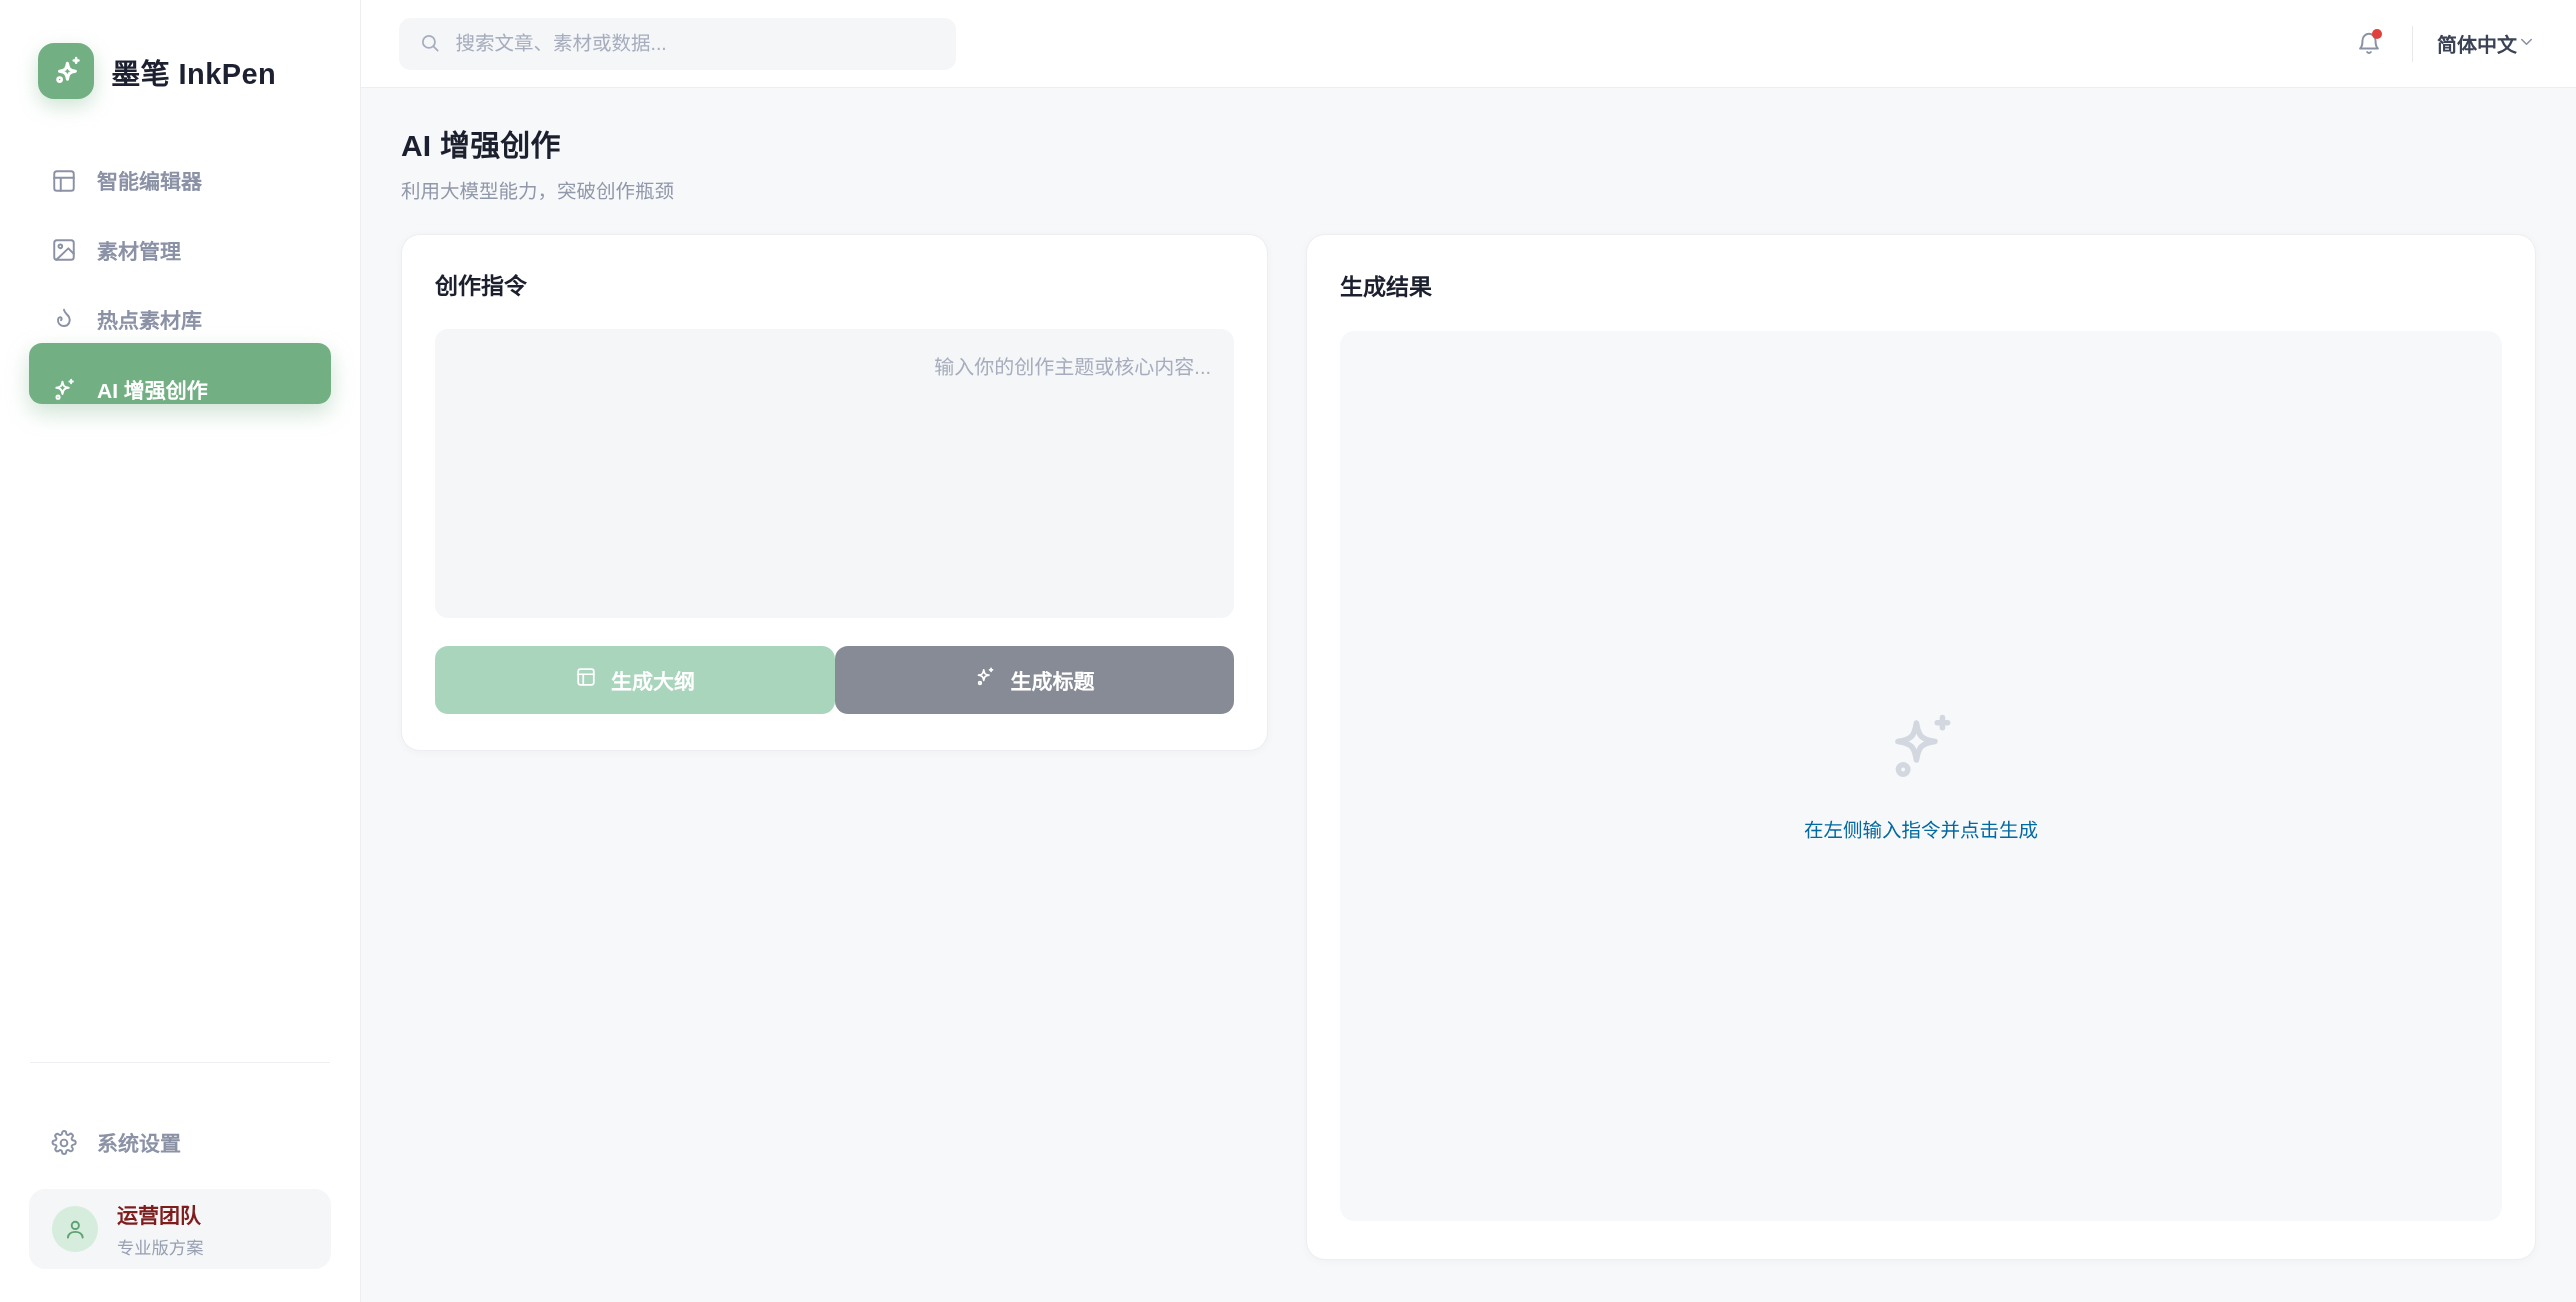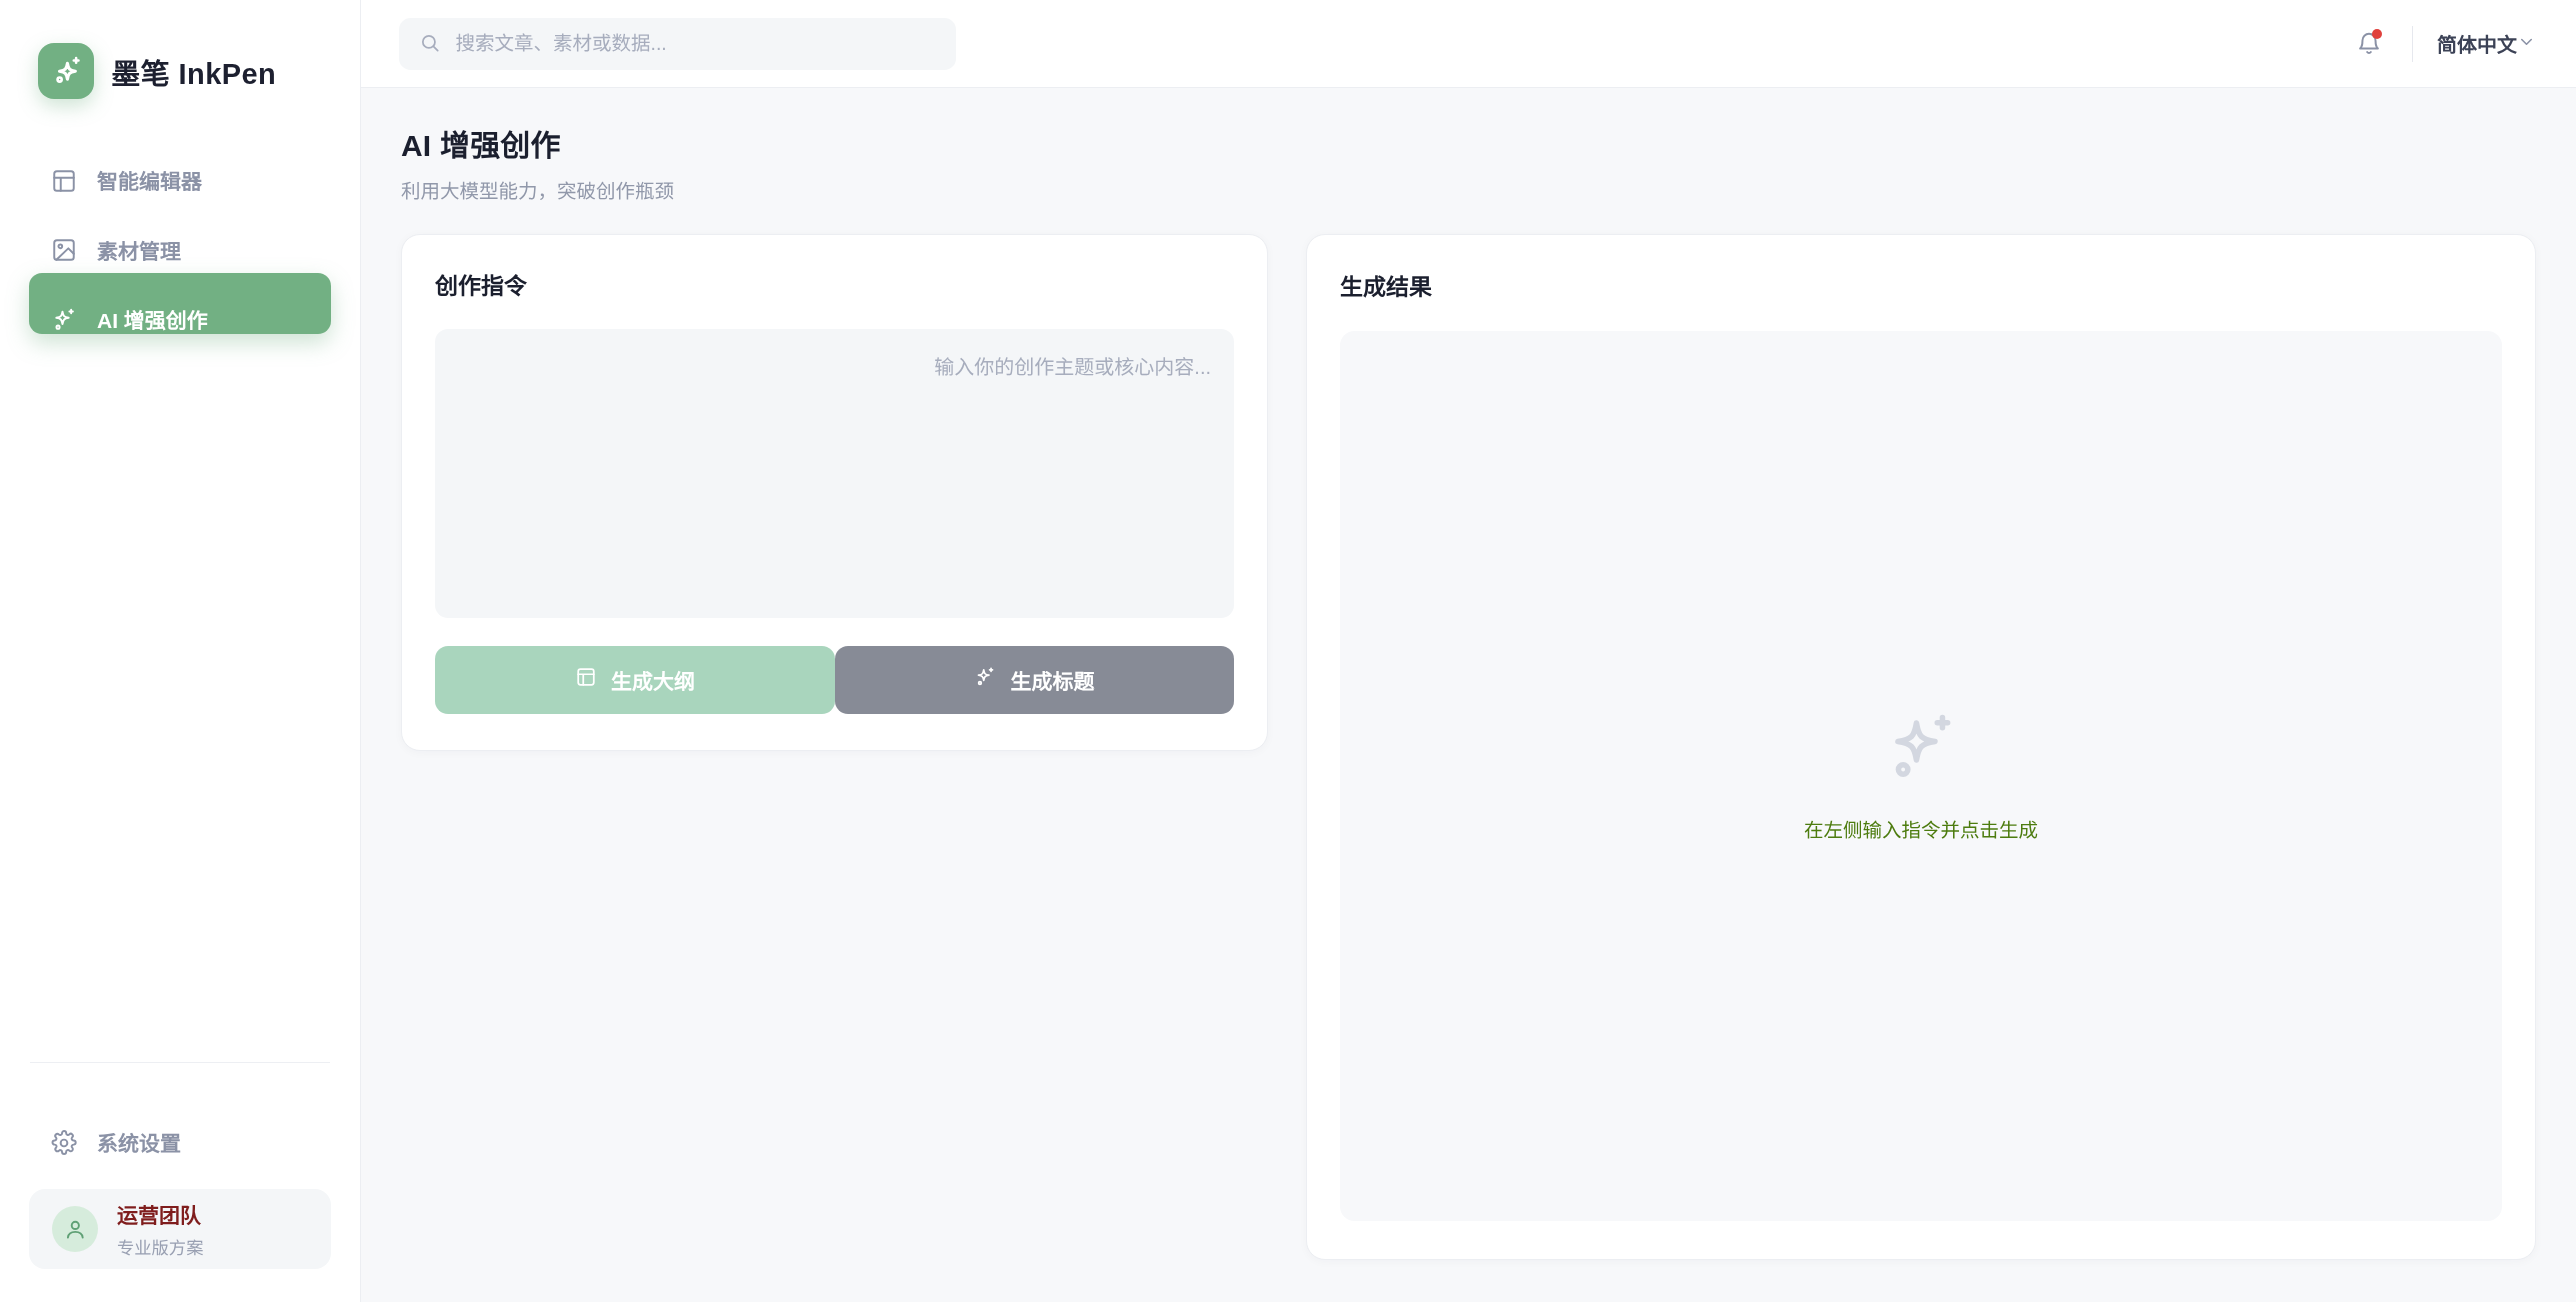--- a/index.html
+++ b/index.html
@@ -211,21 +211,21 @@
   .result-area {
     flex: 1 1 auto;
     background: #f7f8fa;
     border-radius: 14.5px;
     display: flex;
     flex-direction: column;
     align-items: center;
     justify-content: center;
     gap: 24.6px;
   }
-  .empty-text { font-size: 19.5px; color: #4d7c0f; }
+  .empty-text { font-size: 19.5px; color: #0369a1; }
 </style>
 </head>
 <body>
 
 <div class="app">
 
   <aside class="sidebar">
 
     <div class="brand">
       <div class="brand-mark">
@@ -255,20 +255,28 @@
           <svg width="26" height="26" viewBox="0 0 24 24" fill="none" stroke="currentColor" stroke-width="1.8" stroke-linecap="round" stroke-linejoin="round">
             <rect x="3" y="3" width="18" height="18" rx="2.4"></rect>
               <circle cx="8.6" cy="8.6" r="1.7"></circle>
               <path d="M21 15.5l-5-5L5 21"></path>
           </svg>
         </span>
         <span>素材管理</span>
       </div>
 
 
+      <div class="nav-item">
+        <span class="ico">
+          <svg width="26" height="26" viewBox="0 0 24 24" fill="none" stroke="currentColor" stroke-width="1.8" stroke-linecap="round" stroke-linejoin="round">
+            <path d="M12 2.6c.6 3.2 3.2 4 4.6 6.6 2 3.7-.3 8.4-4.6 8.4-3.6 0-6-2.8-5.5-6 .3-1.8 1.6-2.6 2.6-2 .9.5.9 1.8.2 2.6"></path>
+          </svg>
+        </span>
+        <span>热点素材库</span>
+      </div>
 
       <div class="nav-item active">
         <span class="ico">
           <svg width="26" height="26" viewBox="0 0 24 24" fill="none" stroke="currentColor" stroke-width="1.8" stroke-linecap="round" stroke-linejoin="round">
             <path d="M10.6 4.3c.7 4.2 1.5 5 5.7 5.7-4.2.7-5 1.5-5.7 5.7-.7-4.2-1.5-5-5.7-5.7 4.2-.7 5-1.5 5.7-5.7z"></path>
             <path d="M18.6 2.6v3.2M17 4.2h3.2"></path>
             <circle cx="6.5" cy="18.6" r="1.45"></circle>
           </svg>
         </span>
         <span>AI 增强创作</span>

